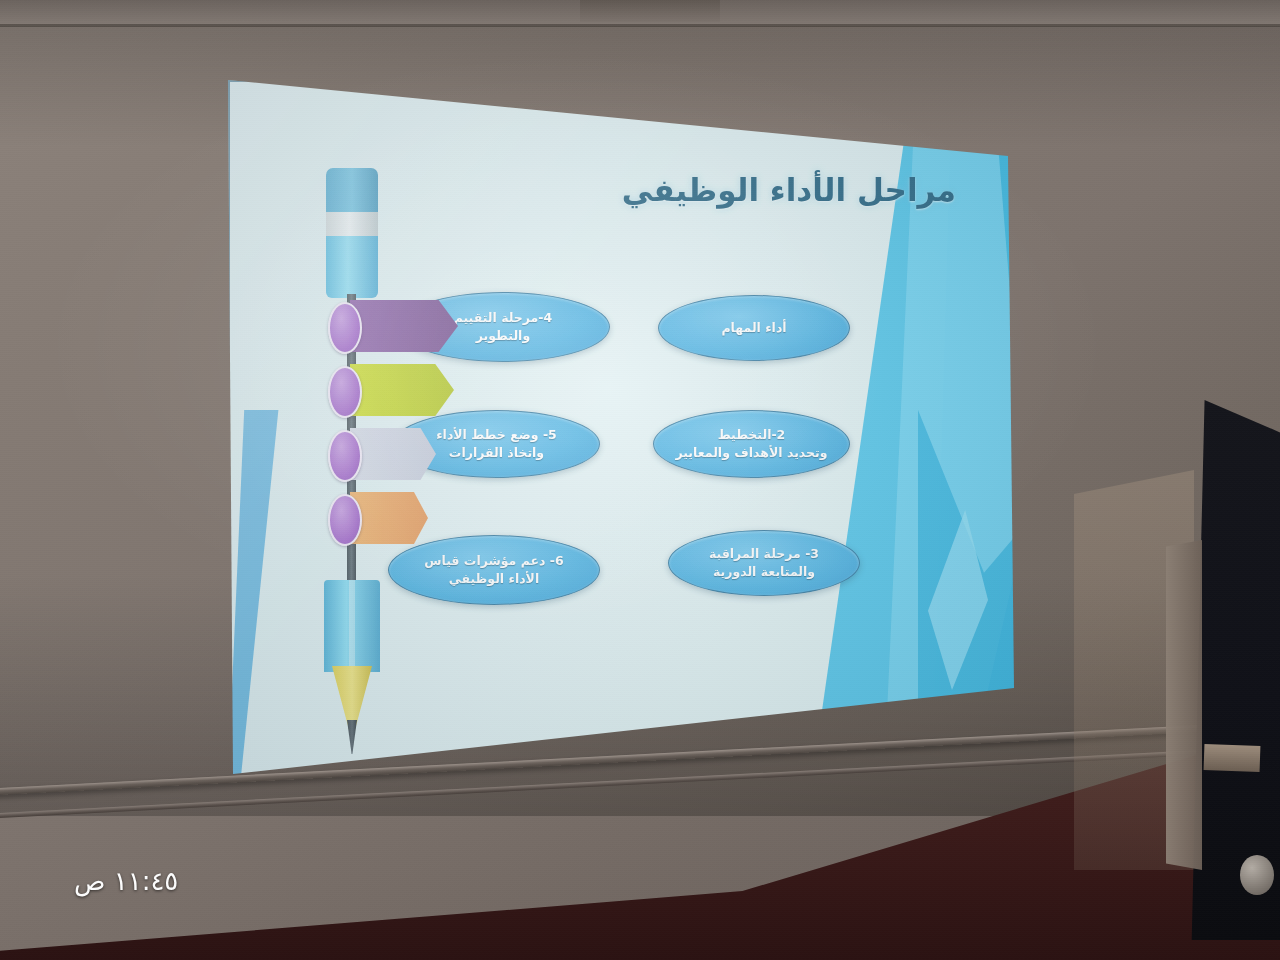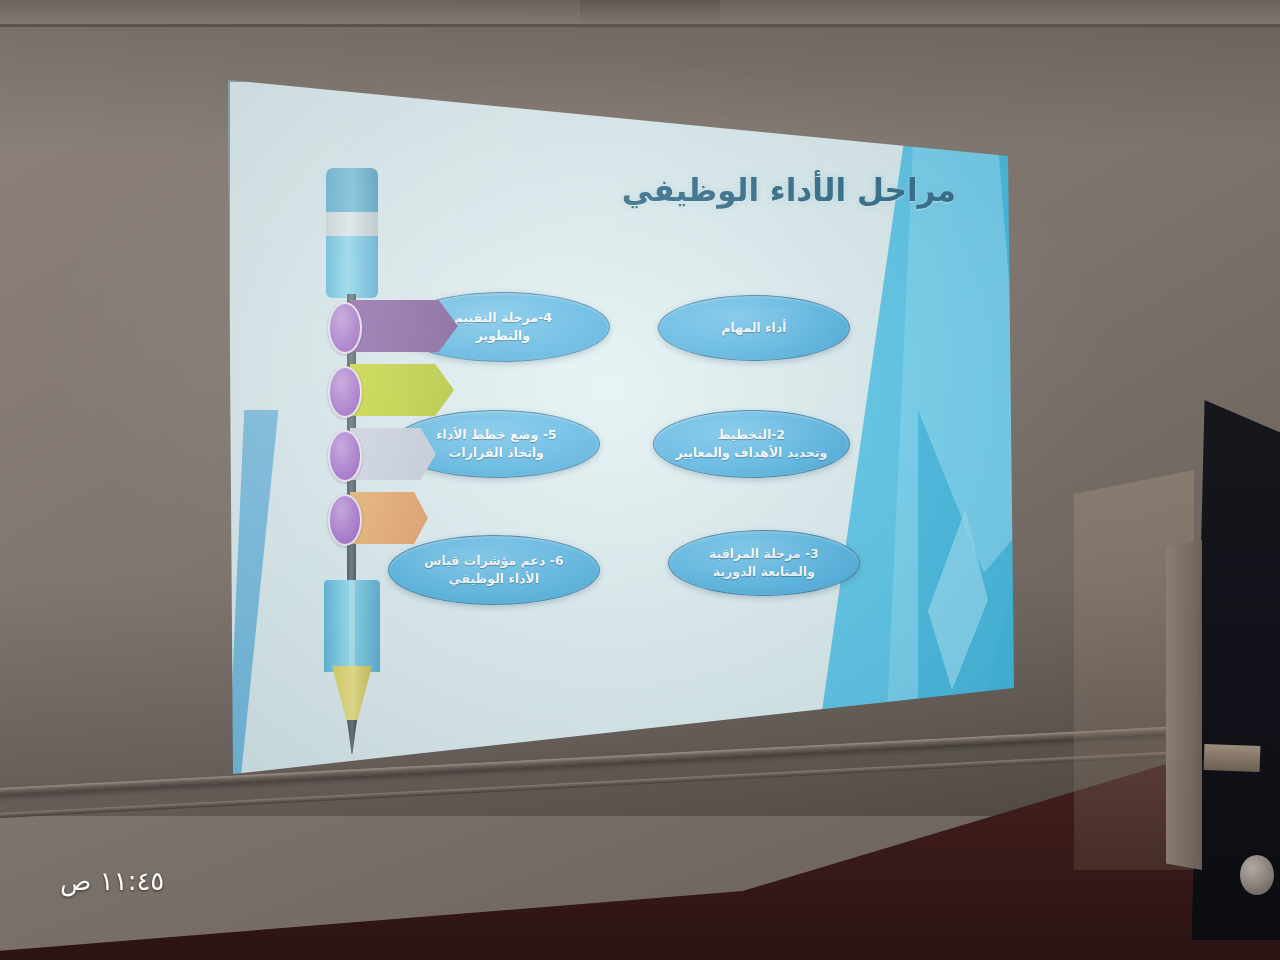--- a/index.html
+++ b/index.html
@@ -140,21 +140,21 @@
 
   
   .beam{position:absolute;left:228px;top:80px;width:790px;height:700px;pointer-events:none;
     clip-path:polygon(0px 0px, 780px 76px, 786px 608px, 5px 694px);
     background:radial-gradient(ellipse 62% 58% at 40% 40%,rgba(255,255,255,.12) 0%,rgba(255,255,255,0) 70%);}
   .slide-edge{position:absolute;left:228px;top:80px;width:790px;height:700px;pointer-events:none;
     clip-path:polygon(0px 0px, 780px 76px, 786px 608px, 5px 694px);
     box-shadow:inset 0 0 0 2px rgba(25,80,110,.45);}
 
   
-  .clock{position:absolute;left:60px;top:866px;color:#fdfdfd;font-size:26px;
+  .clock{position:absolute;left:74px;top:866px;color:#fdfdfd;font-size:26px;
     letter-spacing:1px;text-shadow:0 1px 3px rgba(0,0,0,.6);direction:rtl;
     font-family:"DejaVu Sans","Liberation Sans",sans-serif;}
 
   .grain{position:absolute;inset:0;pointer-events:none;opacity:.16;
     background:repeating-linear-gradient(0deg,rgba(255,255,255,.045) 0 1px,rgba(0,0,0,.05) 1px 2px);}
 </style>
 </head>
 <body>
 
 <div id="scene">

